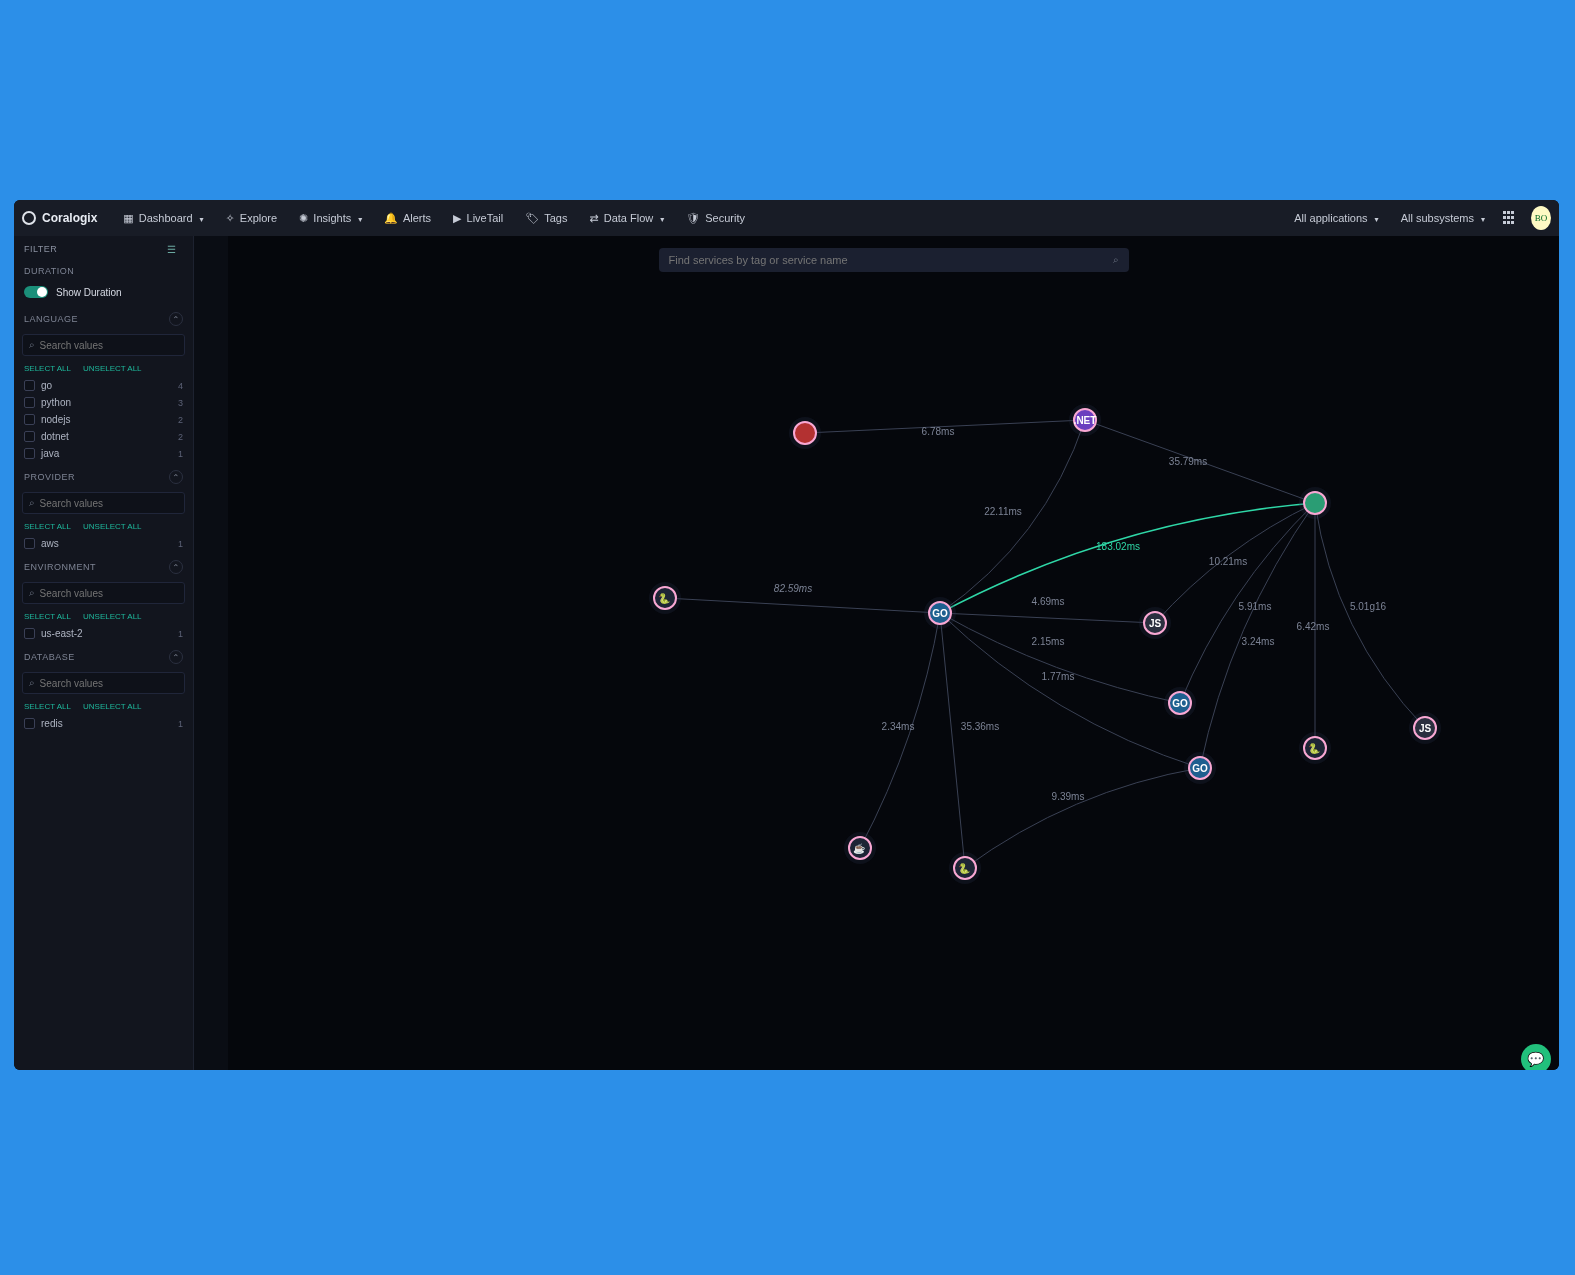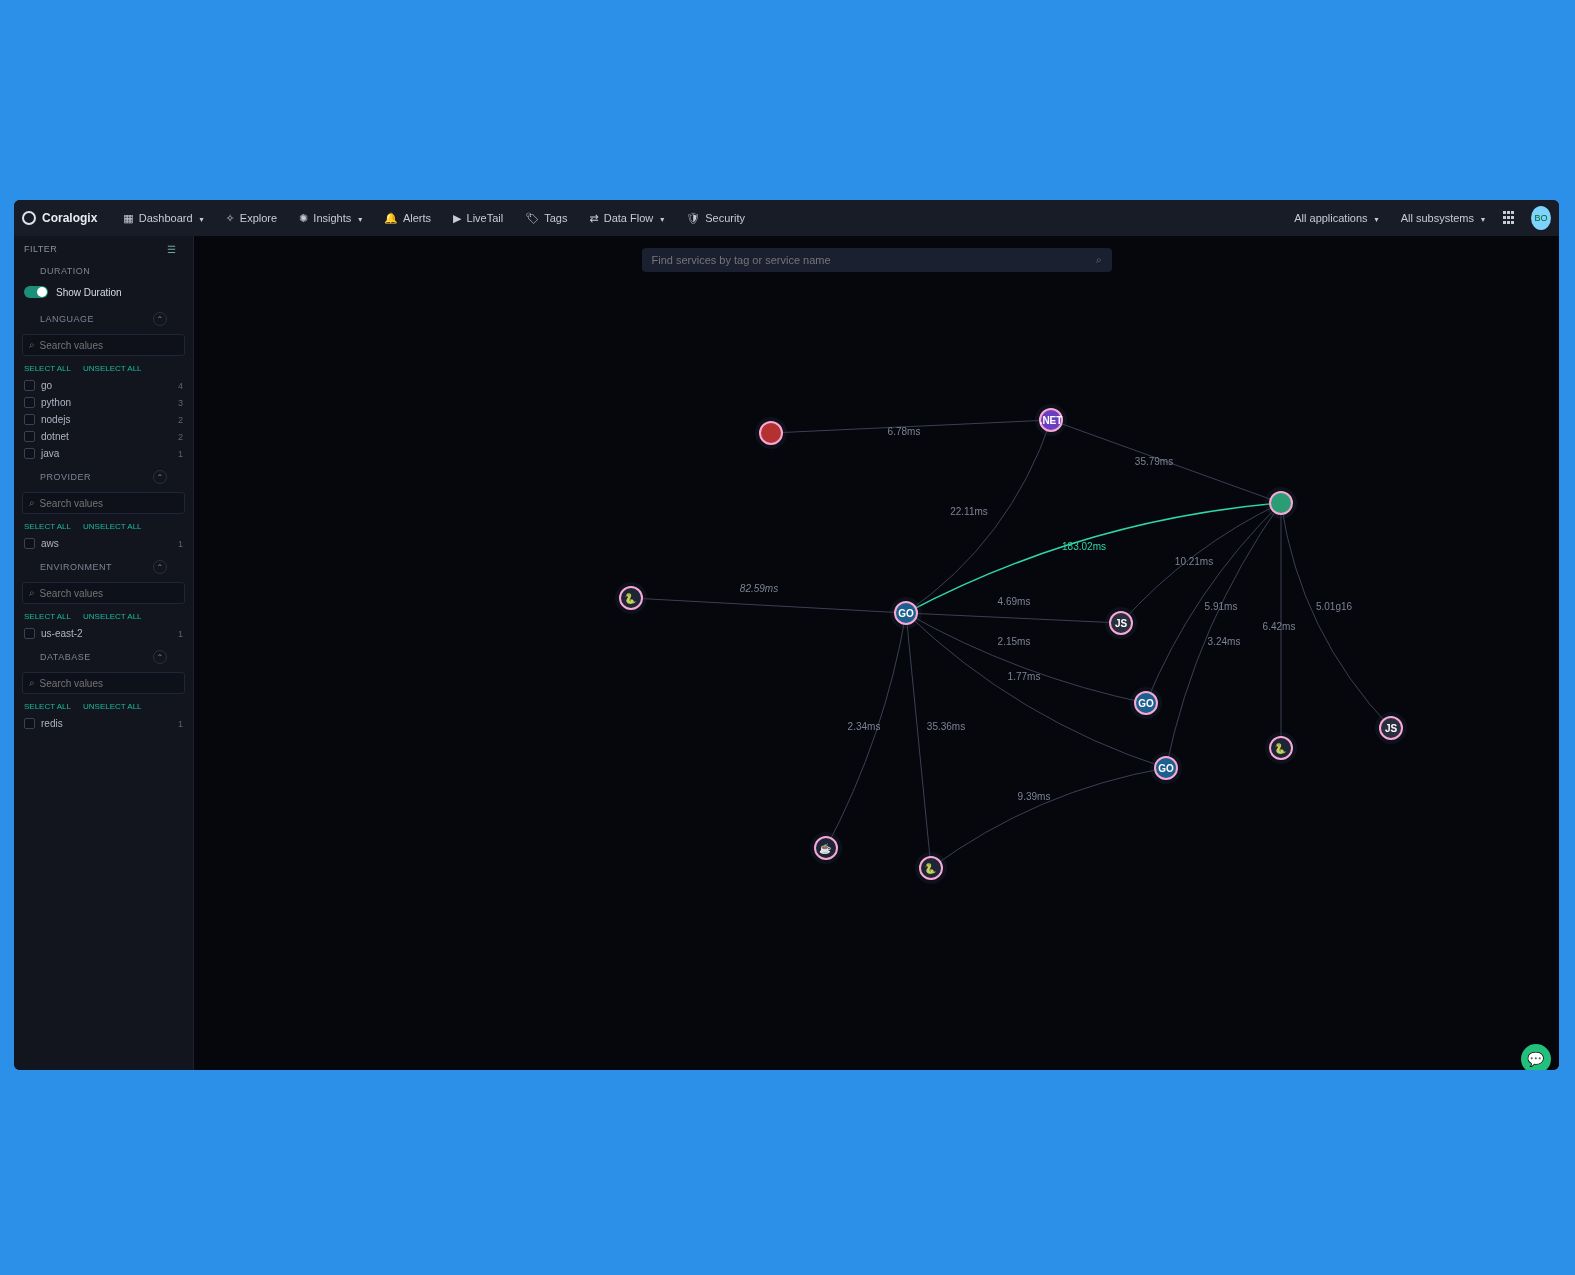--- a/index.html
+++ b/index.html
@@ -55,29 +55,31 @@
   }
   .nav-spacer { flex: 1; }
   .chev::after { content: "▾"; font-size: 8px; margin-left: 2px; }
   .grid-icon {
     display: inline-flex; flex-wrap: wrap; width: 14px; height: 14px;
     gap: 1px;
   }
   .grid-icon span { width: 3px; height: 3px; background: #c6cbd6; }
   .avatar {
     width: 20px; height: 24px; border-radius: 50%;
-    background: #7dd3fc; color: #062; font-size: 9px;
+    background: #fef9c3; color: #062; font-size: 9px;
     display: flex; align-items: center; justify-content: center;
     margin-left: 6px;
+    font-family: Liberation Serif, serif;
   }
   
   .body {
     flex: 1;
     display: flex;
     min-height: 0;
+    gap: 34px;
   }
   .sidebar {
     width: 180px;
     background: #12151e;
     color: #aeb4c2;
     font-size: 10px;
     overflow-y: auto;
     border-right: 1px solid #1d2230;
   }
   .sb-head {
@@ -98,21 +100,21 @@
   }
   .switch {
     width: 24px; height: 12px; border-radius: 6px;
     background: #1b8f7a; position: relative;
   }
   .switch::after {
     content:""; position:absolute; left:13px; top:1px;
     width:10px; height:10px; border-radius:50%; background:#fff;
   }
   .section-title {
-    padding: 8px 26px 4px;
+    padding: 8px 10px 4px;
     color: #7e8494; font-size: 9px; letter-spacing: .5px;
     display: flex; justify-content: space-between; align-items: center;
   }
   .collapse-caret {
     width: 14px; height: 14px; border:1px solid #2b3040;
     border-radius: 50%; display:flex; align-items:center; justify-content:center;
     font-size: 8px; color:#8a90a0;
   }
   .search-vals {
     margin: 4px 8px;

